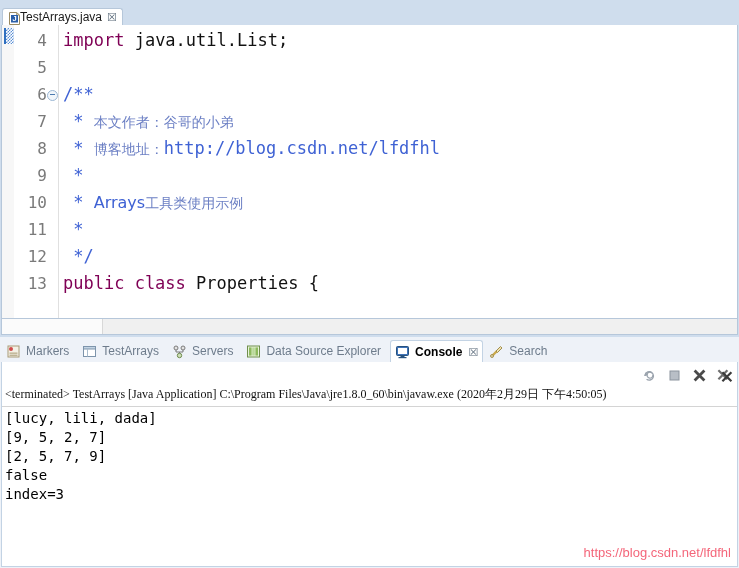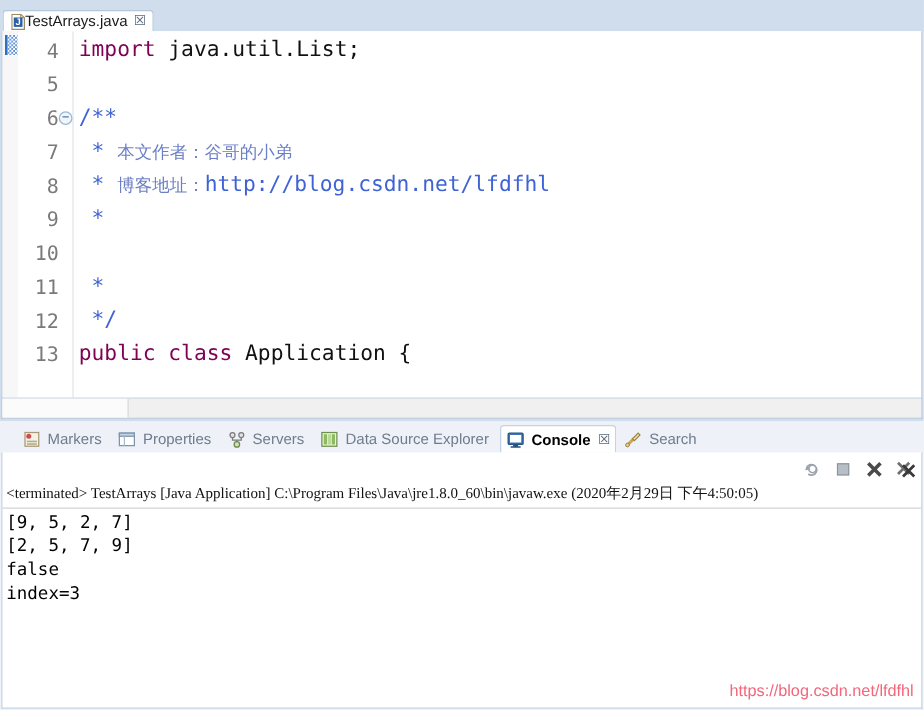--- a/index.html
+++ b/index.html
@@ -203,21 +203,21 @@
     height: 231px;
     background: #eef2f8;
   }
   .view-tabbar {
     position: absolute;
     left: 0; top: 0;
     width: 739px; height: 25px;
     background: #eef2f8;
     display: flex;
     align-items: flex-end;
-    padding-left: 14px;
+    padding-left: 2px;
     box-sizing: border-box;
   }
   .view-tab {
     display: flex;
     align-items: center;
     height: 22px;
     padding: 0 7px 0 4px;
     margin-right: 2px;
     box-sizing: border-box;
   }
@@ -332,23 +332,24 @@
           <div class="ln" style="top: 218px;">12</div>
           <div class="ln" style="top: 245px;">13</div>
         </div>
       <div class="code-area" id="code-area">
           <div class="code-line" style="top: 2px;"><span class="kw">import</span><span class="plain"> java.util.List;</span></div>
           <div class="code-line" style="top: 29px;"></div>
           <div class="code-line" style="top: 56px;"><span class="cmt-code">/**</span></div>
           <div class="code-line" style="top: 83px;"><span class="cmt-code"> * </span><span class="cmt-cn">本文作者：谷哥的小弟</span></div>
           <div class="code-line" style="top: 110px;"><span class="cmt-code"> * </span><span class="cmt-cn">博客地址：</span><span class="cmt-code">http://blog.csdn.net/lfdfhl</span></div>
           <div class="code-line" style="top: 137px;"><span class="cmt-code"> *</span></div>
+          <div class="code-line" style="top: 164px;"><span class="cmt-code"> * </span><span class="cmt-arrays">Arrays</span><span class="cmt-cn">工具类使用示例</span></div>
           <div class="code-line" style="top: 191px;"><span class="cmt-code"> *</span></div>
           <div class="code-line" style="top: 218px;"><span class="cmt-code"> */</span></div>
-          <div class="code-line" style="top: 245px;"><span class="kw">public class</span><span class="plain"> Application {</span></div>
+          <div class="code-line" style="top: 245px;"><span class="kw">public class</span><span class="plain"> Properties {</span></div>
         </div>
     </div>
 
     <div class="h-scroll">
       <div class="h-scroll-track">
         <div class="h-scroll-thumb"></div>
       </div>
       <span class="h-scroll-left-arrow">‹</span>
     </div>
   </div>
@@ -364,21 +365,21 @@
               <rect x="3.5" y="10.6" width="8" height="1.3" fill="#b9ad8c"></rect>
             </svg></span>
           <span class="view-tab-label">Markers</span>
         </div>
         <div class="view-tab">
           <span class="vt-icon"><svg width="15" height="15" viewBox="0 0 15 15">
               <rect x="1.5" y="2.5" width="12" height="10" fill="#ffffff" stroke="#7d94ab" stroke-width="1"></rect>
               <rect x="1.5" y="2.5" width="12" height="2.5" fill="#c3d4e4" stroke="#7d94ab" stroke-width="1"></rect>
               <line x1="5.5" y1="5" x2="5.5" y2="12.5" stroke="#a9bccd" stroke-width="1"></line>
             </svg></span>
-          <span class="view-tab-label">Properties</span>
+          <span class="view-tab-label">TestArrays</span>
         </div>
         <div class="view-tab">
           <span class="vt-icon"><svg width="15" height="15" viewBox="0 0 15 15">
               <circle cx="4" cy="4" r="2" fill="#e3e3e3" stroke="#7a7a7a" stroke-width="1"></circle>
               <circle cx="11" cy="4" r="2" fill="#e3e3e3" stroke="#7a7a7a" stroke-width="1"></circle>
               <circle cx="7.5" cy="11.5" r="2.2" fill="#cfe0b8" stroke="#6d8a4c" stroke-width="1"></circle>
               <path d="M4 6 V8 H11 V6 M7.5 8 V9.3" stroke="#7a7a7a" stroke-width="1" fill="none"></path>
             </svg></span>
           <span class="view-tab-label">Servers</span>
         </div>
@@ -433,18 +434,18 @@
         <span class="tb-icon">
           <svg width="17" height="17" viewBox="0 0 17 17">
             <path d="M2.4 3.2 L11.4 12.2 M11.4 3.2 L2.4 12.2" stroke="#6f6f6f" stroke-width="2.2"></path>
             <path d="M6.4 5.2 L15.4 14.2 M15.4 5.2 L6.4 14.2" stroke="#3a3a3a" stroke-width="2.2"></path>
           </svg>
         </span>
       </div>
 
       <div class="console-status">&lt;terminated&gt; TestArrays [Java Application] C:\Program Files\Java\jre1.8.0_60\bin\javaw.exe (2020年2月29日 下午4:50:05)</div>
       <div class="console-divider"></div>
-      <div class="console-out" id="console-out"><div>[9, 5, 2, 7]</div><div>[2, 5, 7, 9]</div><div>false</div><div>index=3</div></div>
+      <div class="console-out" id="console-out"><div>[lucy, lili, dada]</div><div>[9, 5, 2, 7]</div><div>[2, 5, 7, 9]</div><div>false</div><div>index=3</div></div>
     </div>
 
     <div class="watermark">https://blog.csdn.net/lfdfhl</div>
   </div>
 </div>
 
 </body></html>

